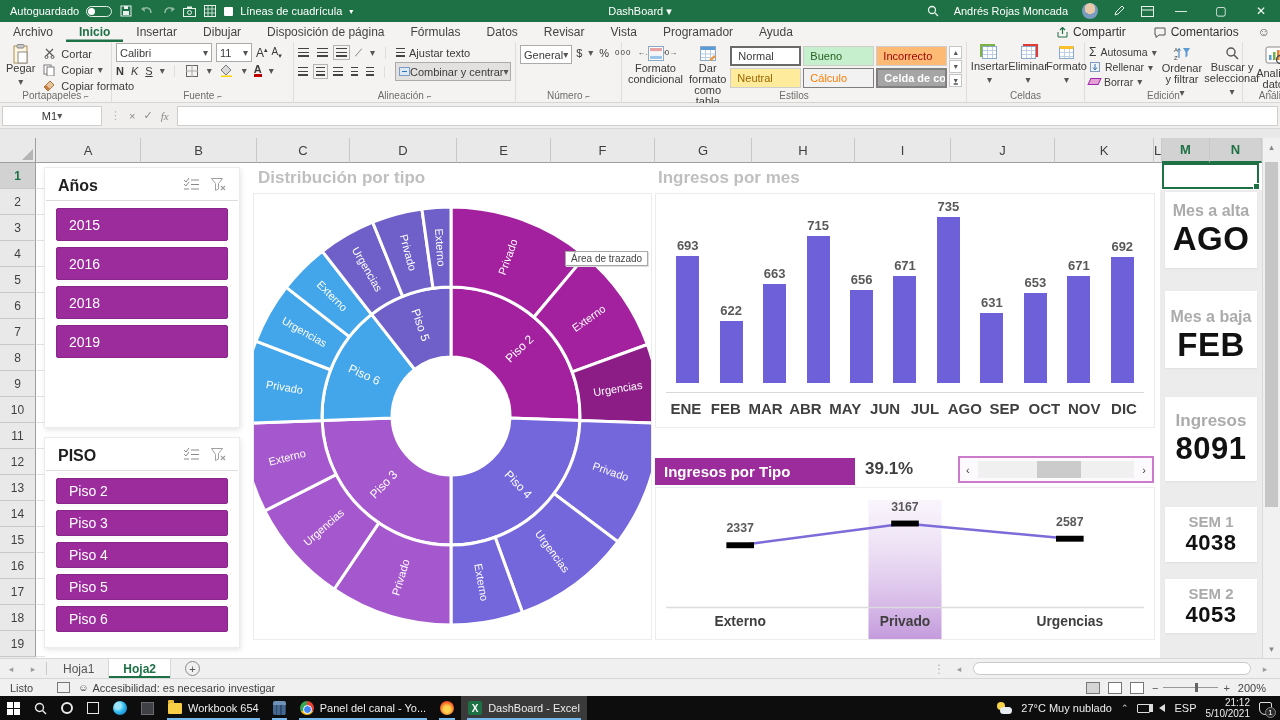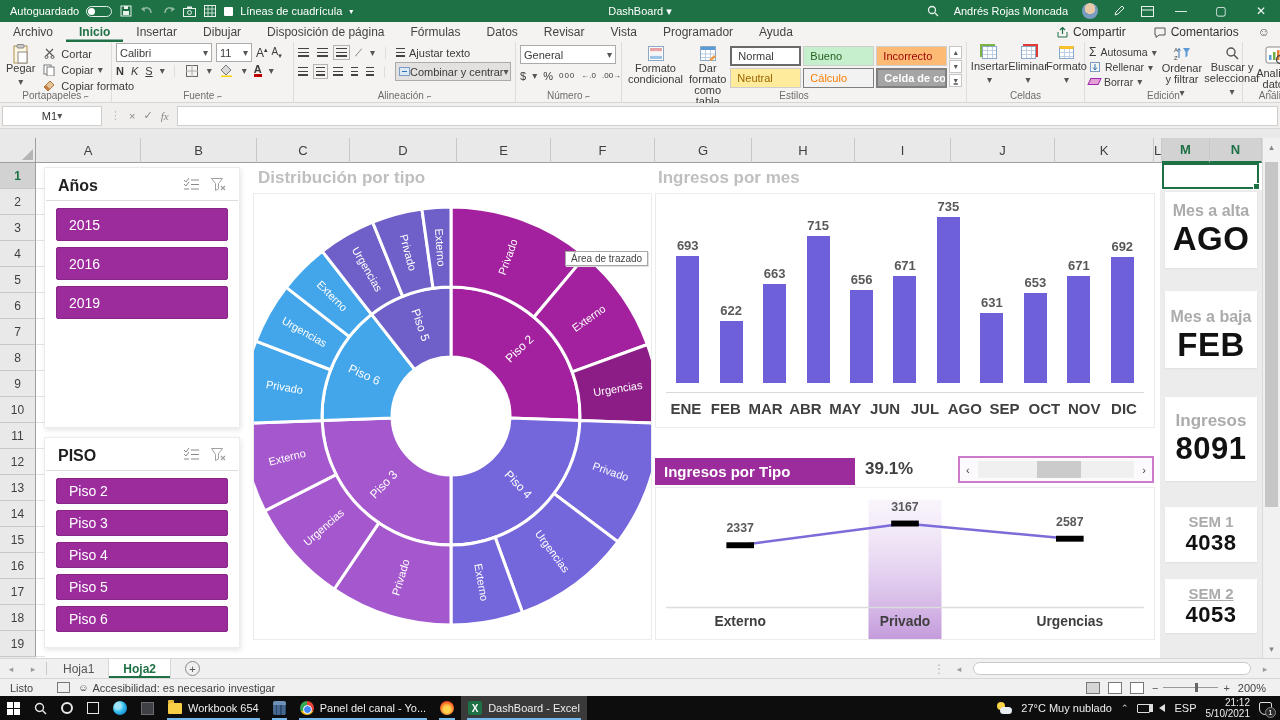--- a/index.html
+++ b/index.html
@@ -383,21 +383,21 @@
             </span>
             <span>Combinar y centrar</span>
             <span class="mini">▾</span>
           </span>
       </div>
     </div>
     <div class="glabel"><span>Alineación</span> <span style="font-size:8px">⌐</span></div>
   </div>
 
   <div class="rgroup" style="width:106px">
-    <div class="rbody" style="flex-direction:column;gap:4px">
+    <div class="rbody" style="flex-direction:row;gap:4px">
       <span class="combo" style="width:96px">
           <span>General</span>
           <span class="mini">▾</span>
         </span>
       <div class="srow" style="gap:6px">
         <span>$</span>
           <span class="mini">▾</span>
         <span>%</span>
         <span style="font-size:8px;letter-spacing:1px">000</span>
         <span style="font-size:8px">←.0</span>
@@ -613,20 +613,21 @@
           <path d="M1 11 H6" stroke="#8A8A8A"></path>
         </svg></span>
     <span class="slicer-ic"><svg width="15" height="13" viewBox="0 0 15 13">
           <path d="M0.5 0.5 H11.5 L7.5 5.5 V11 L4.5 12.5 V5.5 Z" fill="none" stroke="#A0A0A0"></path>
           <path d="M10 8 L14 12 M14 8 L10 12" stroke="#A0A0A0" stroke-width="1.2"></path>
         </svg></span>
   </div>
   <div class="sbtns">
       <div class="sbtn" style="height: 33px;">2015</div>
       <div class="sbtn" style="height: 33px;">2016</div>
+      <div class="sbtn" style="height: 33px;">2018</div>
       <div class="sbtn" style="height: 33px;">2019</div>
     </div>
 </div>
 <div class="slicer" id="slicer1" style="left:44px;top:437px;width:196px;height:211px">
   <div class="slicer-h">
     <span class="slicer-title">PISO</span>
     <span class="slicer-ic"><svg width="16" height="13" viewBox="0 0 16 13">
           <path d="M1 2 L3 4 L6 0" fill="none" stroke="#8A8A8A"></path>
           <path d="M8 2 H16 M8 6.5 H16 M8 11 H16" stroke="#8A8A8A"></path>
           <path d="M1 6 L3 8 L6 4" fill="none" stroke="#8A8A8A"></path>
@@ -805,21 +806,21 @@
     </div>
     <div class="kpi-card" style="top: 207px; height: 84px;">
       <div class="kpi-label" style="font-size: 17px; text-align: right;">Ingresos</div>
       <div class="kpi-value" style="font-size: 31px;">8091</div>
     </div>
     <div class="kpi-card" style="top: 317px; height: 55px;">
       <div class="kpi-label" style="font-size: 15px;">SEM 1</div>
       <div class="kpi-value" style="font-size: 22px;">4038</div>
     </div>
     <div class="kpi-card" style="top: 389px; height: 54px;">
-      <div class="kpi-label" style="font-size: 15px; text-decoration: underline;">SEM 2</div>
+      <div class="kpi-label" style="font-size: 15px;">SEM 2</div>
       <div class="kpi-value" style="font-size: 22px;">4053</div>
     </div>
   </div>
 
 <div id="tabsbar">
   <span class="navarrow">◂</span>
   <span class="navarrow">▸</span>
   <span class="tabdiv"></span>
   <span class="stab">Hoja1</span>
   <span class="stab active">Hoja2</span>

